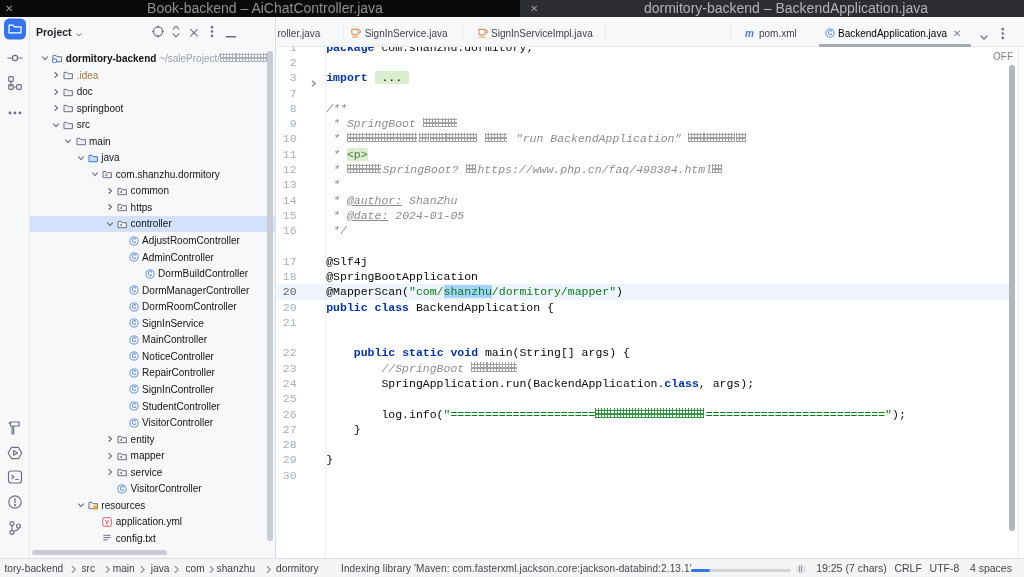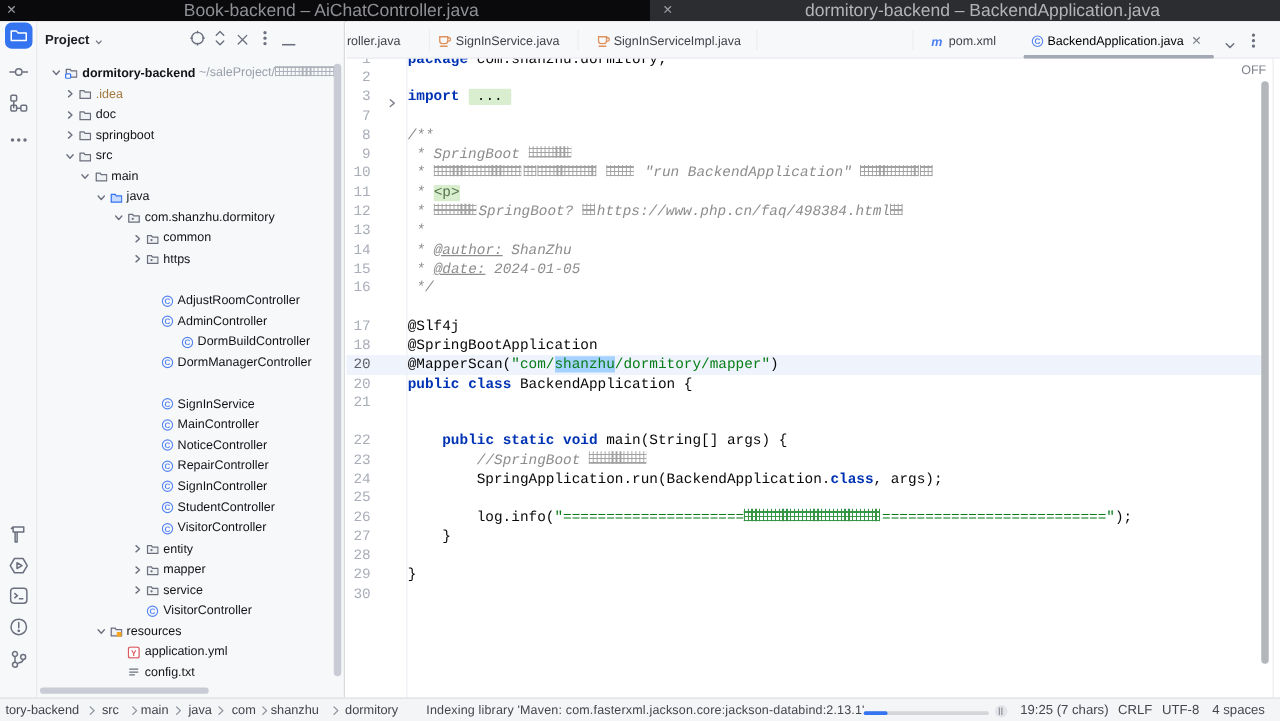--- a/index.html
+++ b/index.html
@@ -228,20 +228,32 @@
           <svg width="8" height="8" viewBox="0 0 8 8" fill="none" stroke="#6c707e" stroke-width="1.1" stroke-linecap="round" stroke-linejoin="round">
             <path d="M2.8 1.5L5.6 4L2.8 6.5"></path>
           </svg>
         </span>
         <svg width="10" height="10" viewBox="0 0 10 10">
           <path d="M1 2.4h3l1 1.3h4.4v5H1z" fill="#f0f1f3" stroke="#6c707e" stroke-width="1" stroke-linejoin="round"></path>
           <circle cx="4.2" cy="6" r="0.9" fill="#6c707e"></circle>
         </svg>
         <span class="tx">https</span>
       </div>
+<div class="r sel" style="left:0;top:198.72px;padding-left:72.6px;width:246px">
+        <span class="chev">
+          <svg width="8" height="8" viewBox="0 0 8 8" fill="none" stroke="#6c707e" stroke-width="1.1" stroke-linecap="round" stroke-linejoin="round">
+            <path d="M1.5 2.8L4 5.6L6.5 2.8"></path>
+          </svg>
+        </span>
+        <svg width="10" height="10" viewBox="0 0 10 10">
+          <path d="M1 2.4h3l1 1.3h4.4v5H1z" fill="#f0f1f3" stroke="#6c707e" stroke-width="1" stroke-linejoin="round"></path>
+          <circle cx="4.2" cy="6" r="0.9" fill="#6c707e"></circle>
+        </svg>
+        <span class="tx">controller</span>
+      </div>
 <div class="r" style="left:0;top:215.28px;padding-left:98.6px;width:auto">
         <svg width="10" height="10" viewBox="0 0 10 10">
           <circle cx="5" cy="5" r="4.1" fill="none" stroke="#5484f2" stroke-width="0.9"></circle>
           <text x="5" y="7.3" font-size="6.4" font-weight="bold" font-family="Liberation Sans" fill="#5484f2" text-anchor="middle">C</text>
         </svg>
         <span class="tx">AdjustRoomController</span>
       </div>
 <div class="r" style="left:0;top:231.83px;padding-left:98.6px;width:auto">
         <svg width="10" height="10" viewBox="0 0 10 10">
           <circle cx="5" cy="5" r="4.1" fill="none" stroke="#5484f2" stroke-width="0.9"></circle>
@@ -255,20 +267,27 @@
           <text x="5" y="7.3" font-size="6.4" font-weight="bold" font-family="Liberation Sans" fill="#5484f2" text-anchor="middle">C</text>
         </svg>
         <span class="tx">DormBuildController</span>
       </div>
 <div class="r" style="left:0;top:264.93px;padding-left:98.6px;width:auto">
         <svg width="10" height="10" viewBox="0 0 10 10">
           <circle cx="5" cy="5" r="4.1" fill="none" stroke="#5484f2" stroke-width="0.9"></circle>
           <text x="5" y="7.3" font-size="6.4" font-weight="bold" font-family="Liberation Sans" fill="#5484f2" text-anchor="middle">C</text>
         </svg>
         <span class="tx">DormManagerController</span>
+      </div>
+<div class="r" style="left:0;top:281.48px;padding-left:98.6px;width:auto">
+        <svg width="10" height="10" viewBox="0 0 10 10">
+          <circle cx="5" cy="5" r="4.1" fill="none" stroke="#5484f2" stroke-width="0.9"></circle>
+          <text x="5" y="7.3" font-size="6.4" font-weight="bold" font-family="Liberation Sans" fill="#5484f2" text-anchor="middle">C</text>
+        </svg>
+        <span class="tx">DormRoomController</span>
       </div>
 <div class="r" style="left:0;top:298.03px;padding-left:98.6px;width:auto">
         <svg width="10" height="10" viewBox="0 0 10 10">
           <circle cx="5" cy="5" r="4.1" fill="none" stroke="#5484f2" stroke-width="0.9"></circle>
           <text x="5" y="7.3" font-size="6.4" font-weight="bold" font-family="Liberation Sans" fill="#5484f2" text-anchor="middle">C</text>
         </svg>
         <span class="tx">SignInService</span>
       </div>
 <div class="r" style="left:0;top:314.58px;padding-left:98.6px;width:auto">
         <svg width="10" height="10" viewBox="0 0 10 10">

